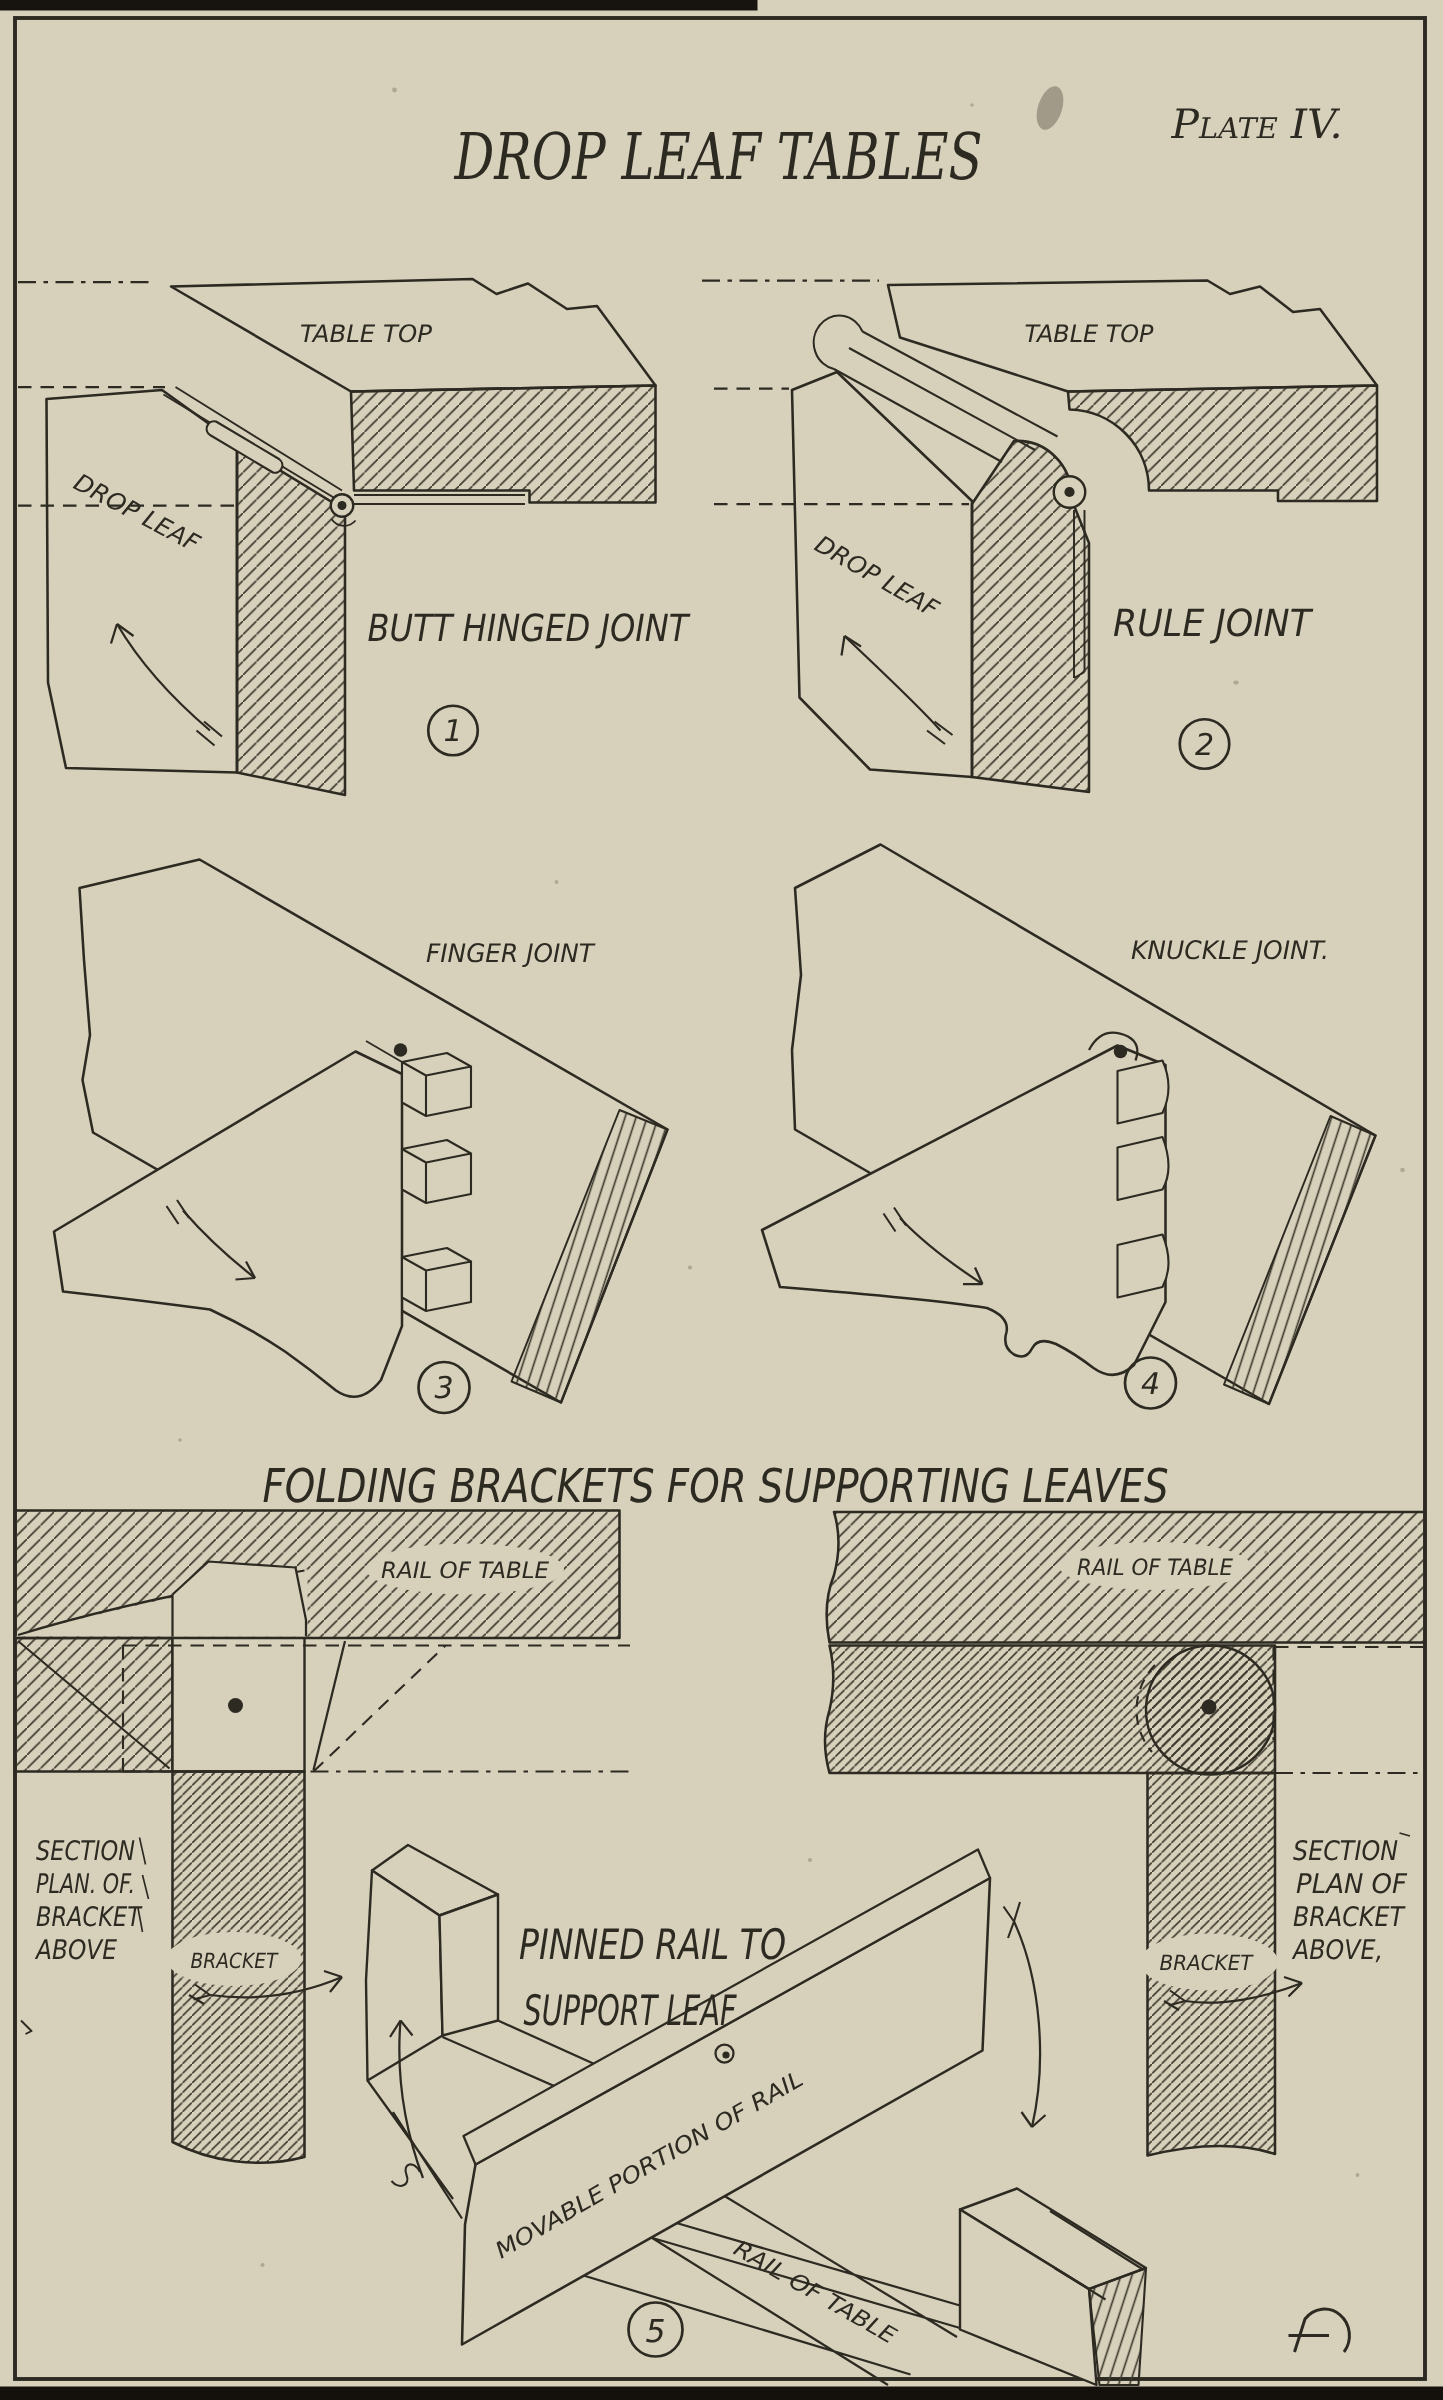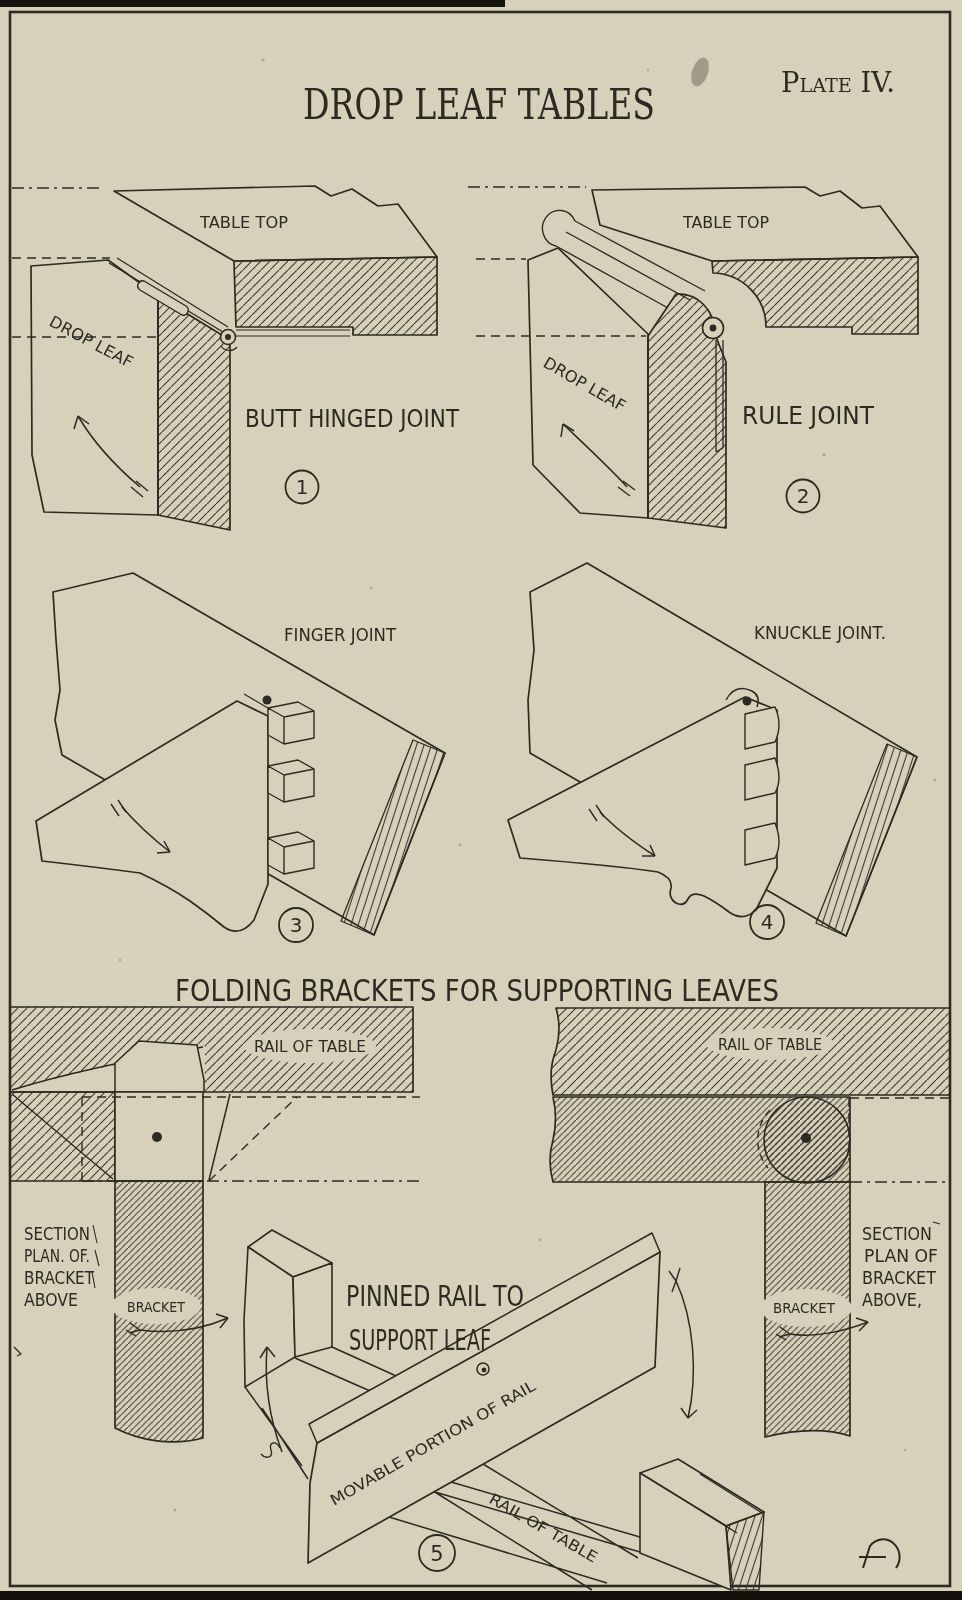--- a/index.html
+++ b/index.html
@@ -1,17 +1,17 @@
 <!DOCTYPE html>
 <html><head>
 <meta charset="utf-8">
 <style>
   html,body{margin:0;padding:0;background:#8a857a;}
   .page{position:relative;width:962px;height:1600px;margin:0 auto;background:#d7d1bc;
-        font-family:"DejaVu Sans",sans-serif;overflow:hidden;}
+        font-family:"DejaVu Sans",sans-serif;overflow:hidden;font-style:italic;}
   svg{position:absolute;left:0;top:0;}
   svg text{fill:#2d2a22;}
   .hand{font-family:"DejaVu Sans",sans-serif;}
   .serif{font-family:"DejaVu Serif",serif;}
   .sc{font-variant:small-caps;}
 </style>
 </head>
 <body>
 
 <div class="page">

